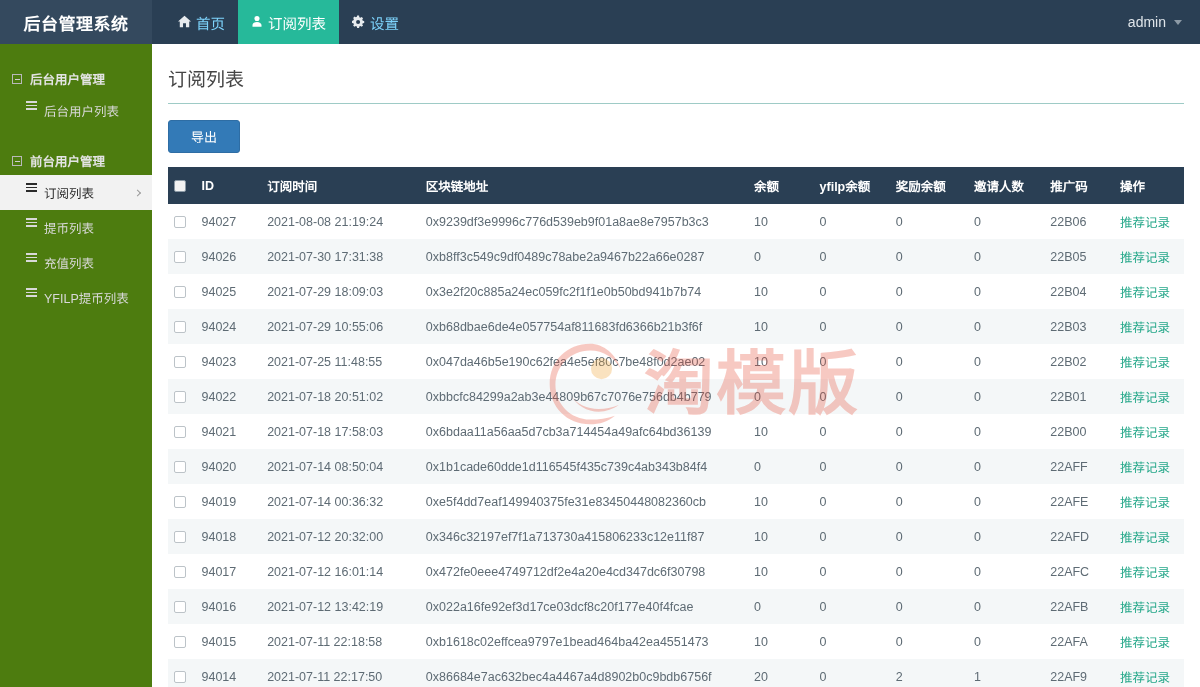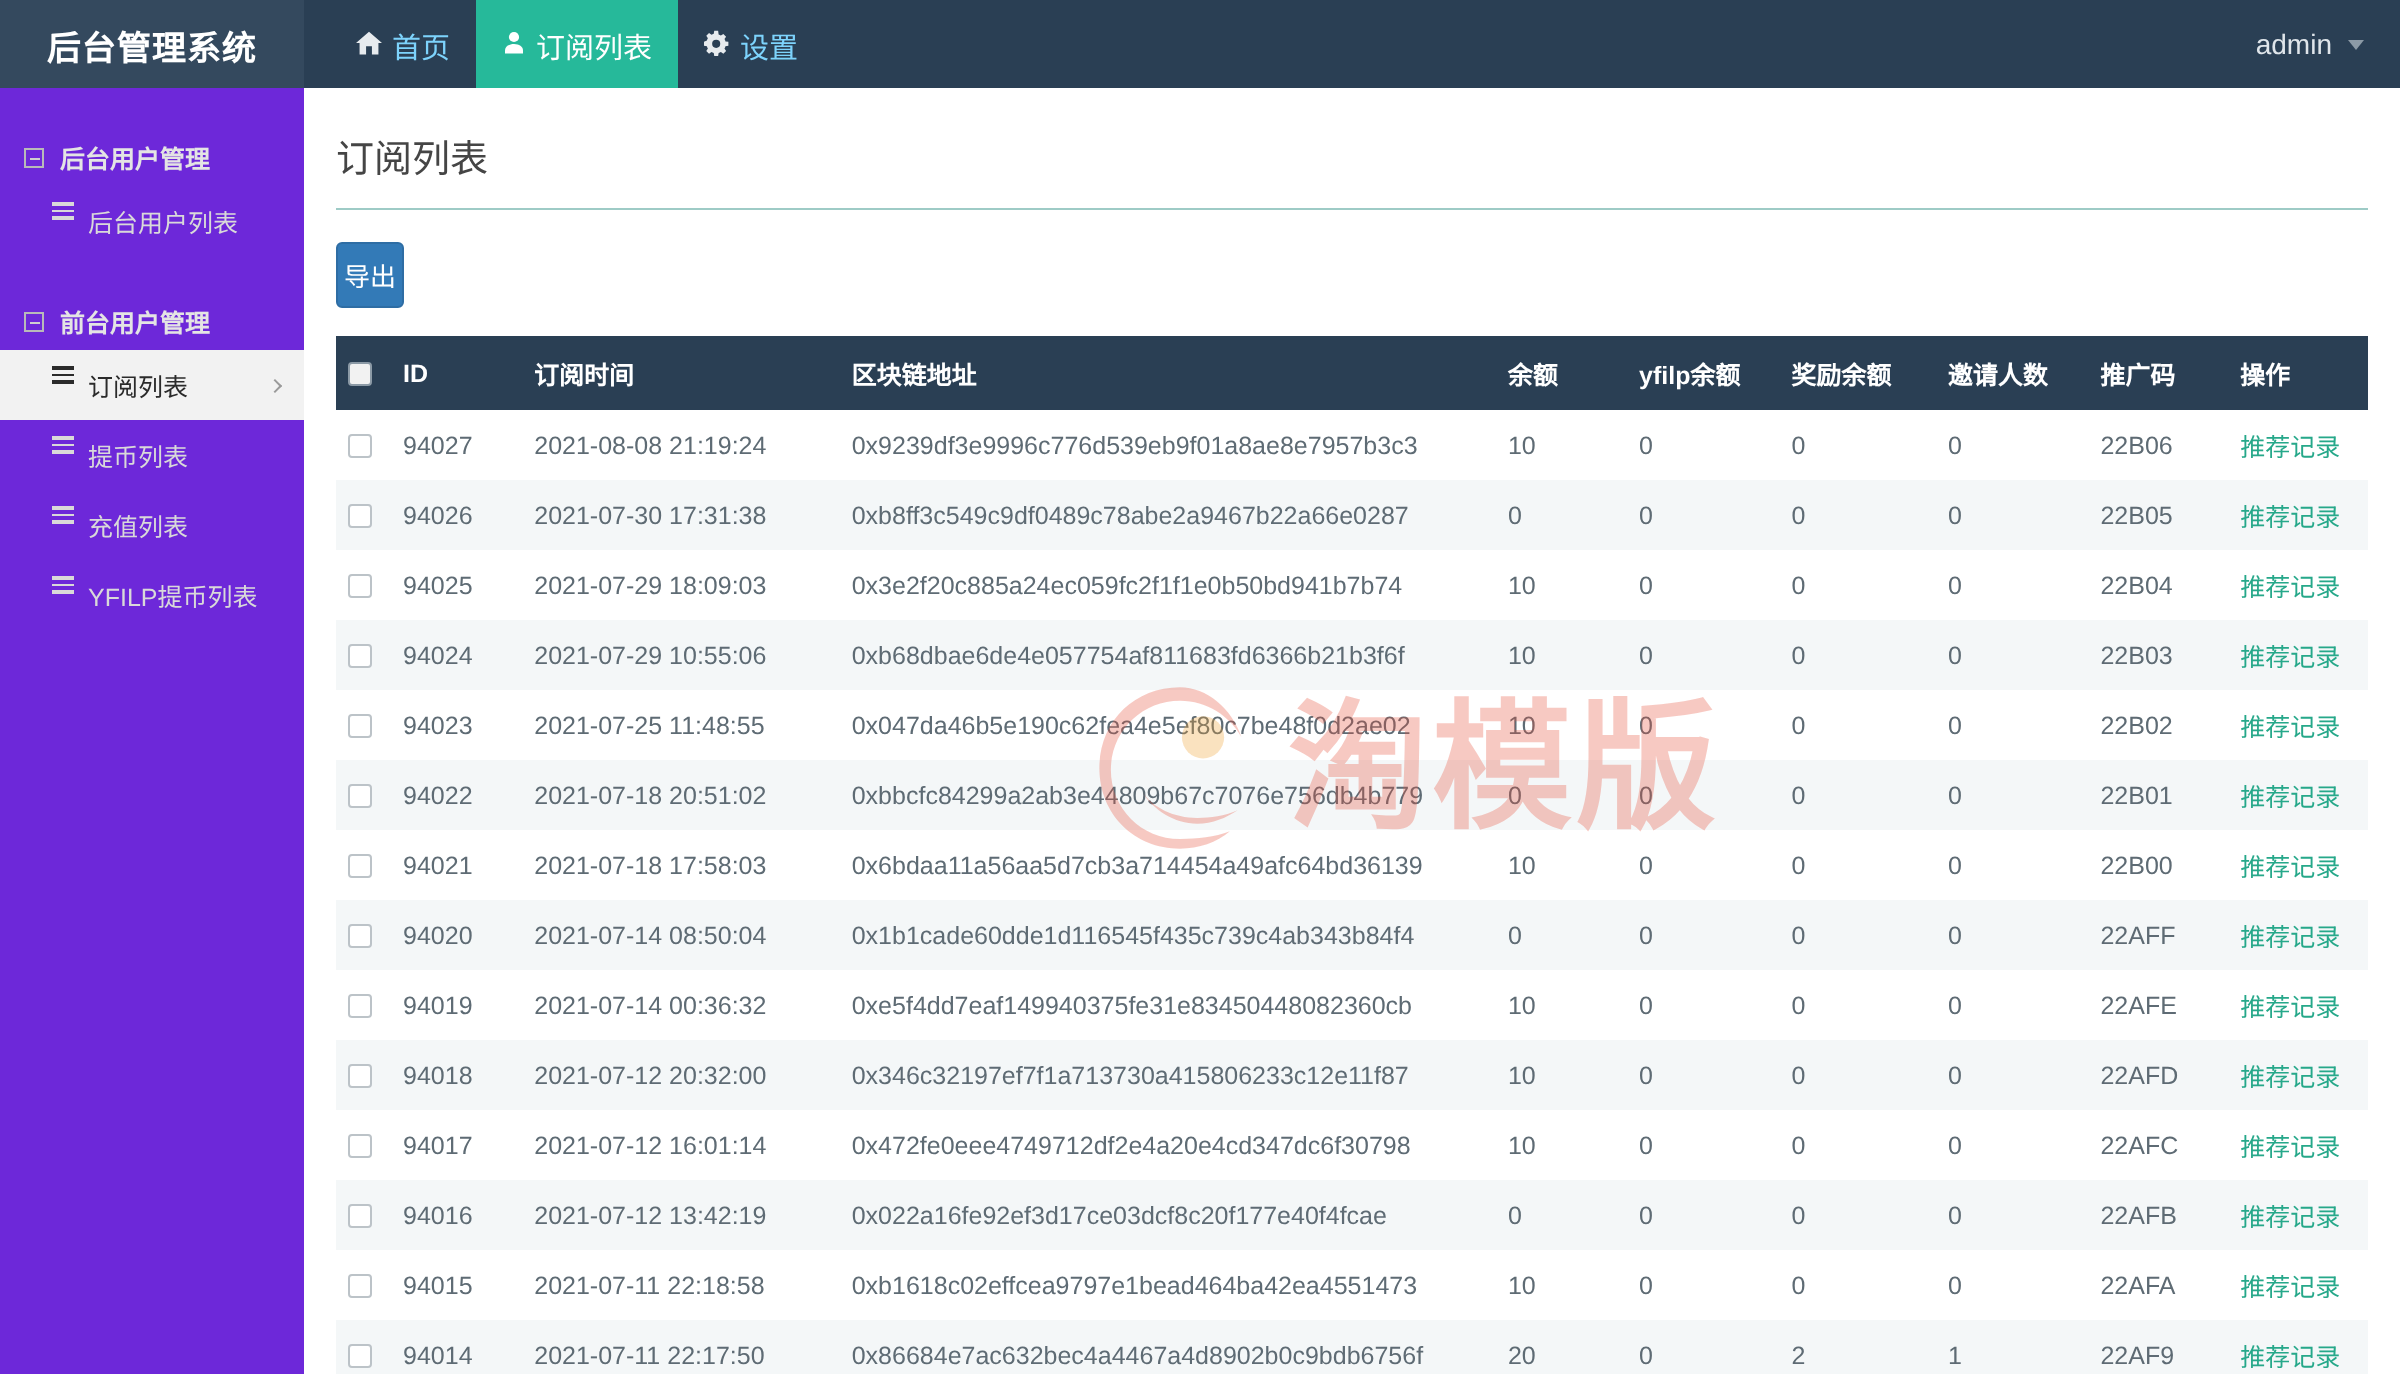--- a/index.html
+++ b/index.html
@@ -35,21 +35,21 @@
     padding: 0 18px 0 14px; color: #dfe5ea; font-size: 14px; cursor: pointer;
   }
   .caret {
     width: 0; height: 0; border-left: 4px solid transparent;
     border-right: 4px solid transparent; border-top: 5px solid #8c9aa6;
   }
 
   
   .sidebar {
     position: absolute; top: 44px; left: 0; width: 152px; height: 643px;
-    background: #6d28d9;
+    background: #4d7c0f;
   }
   .side-group { margin-top: 18px; }
   .side-group:first-child { margin-top: 20px; }
   .group-head {
     display: flex; align-items: center; gap: 8px;
     padding: 5px 0 5px 12px; color: #e4e4e4;
     font-size: 12.5px; font-weight: bold; cursor: pointer;
   }
   .minus-box {
     width: 10px; height: 10px; border: 1px solid #b9b9b9;
@@ -90,21 +90,21 @@
     width: 1048px; height: 643px; background: #fff; overflow: hidden;
   }
   .page-head { padding: 20px 16px 0 16px; }
   .page-title { font-size: 19px; color: #454545; font-weight: normal; padding-bottom: 12px; }
   .title-rule { height: 1px; background: #9ecbc6; }
 
   .toolbar { padding: 16px 16px 14px 16px; }
   .btn-export {
     display: inline-block; background: #337ab7; color: #fff;
     border: 1px solid #2e6da4; border-radius: 3px;
-    padding: 6px 3px; font-size: 13px; cursor: pointer;
+    padding: 6px 22px; font-size: 13px; cursor: pointer;
   }
 
   
   .tbl-wrap { padding: 0 16px; }
   table.grid { width: 100%; border-collapse: collapse; table-layout: fixed; }
   table.grid thead th {
     background: #2a3f54; color: #fff; font-size: 12.5px; font-weight: bold;
     text-align: left; padding: 9px 6px; white-space: nowrap;
   }
   table.grid tbody td {

